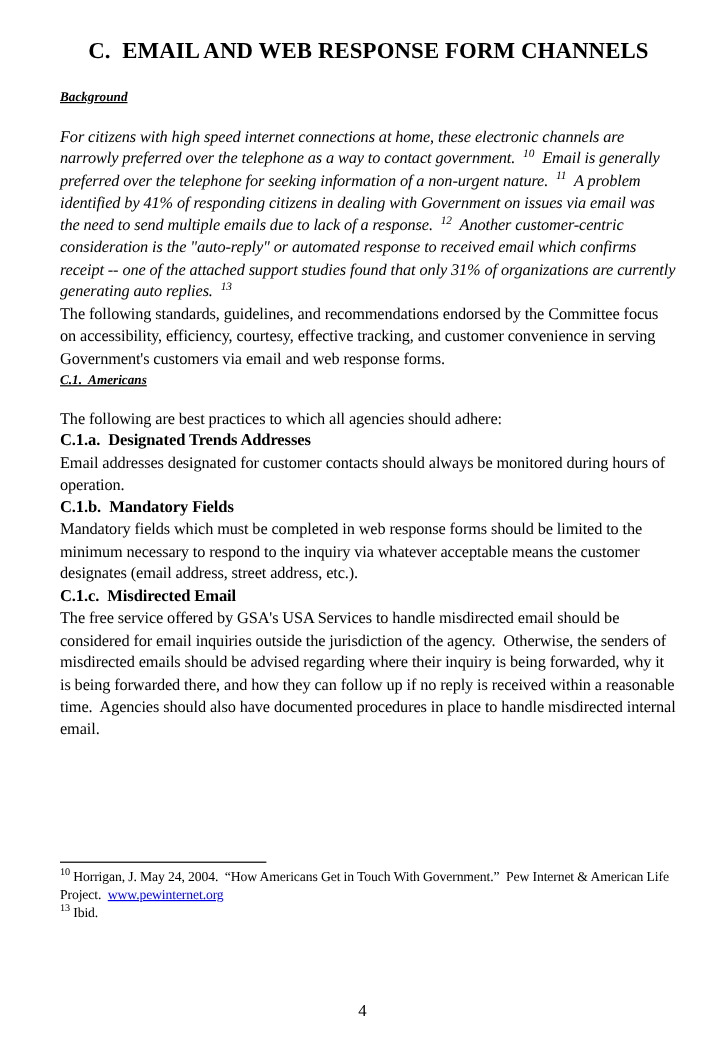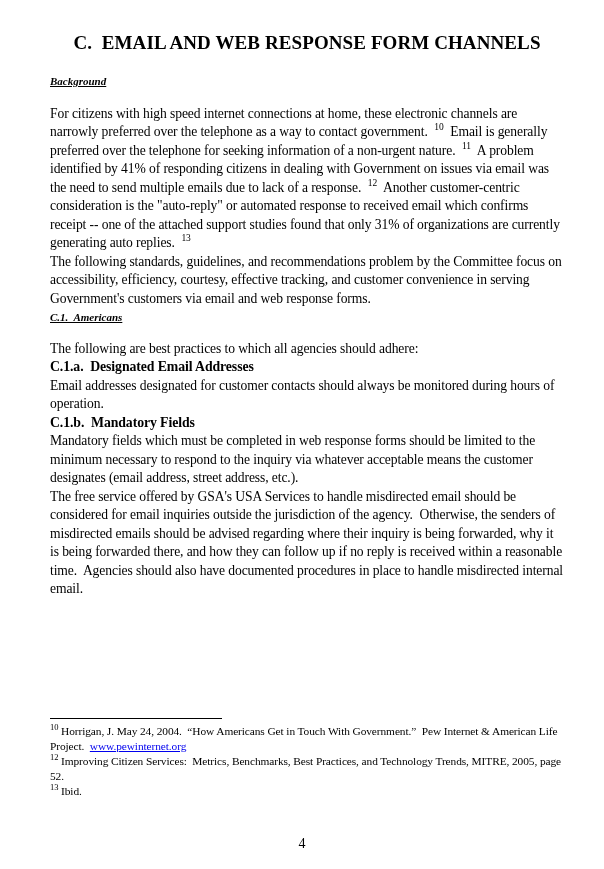--- a/index.html
+++ b/index.html
@@ -35,21 +35,21 @@
   }
   .heading-u.standards { margin: 0 0 13px 0; }
   p.body {
     font-size: 13.6px;
     line-height: 18.5px;
     margin: 0;
     letter-spacing: -0.1px;
   }
   p.body .run { white-space: pre-wrap; }
   p.pre { white-space: pre-wrap; }
-  .mb-para1 { margin-bottom: 6px; }
+  .mb-para1 { margin-bottom: 6px; font-style: italic; }
   .mb-para2 { margin-bottom: 12px; }
   .mb-intro { margin-bottom: 12px; }
   .mb-item-a { margin-bottom: 14px; }
   .mb-item-b { margin-bottom: 8px; }
   .sub-heading {
     font-weight: bold;
     font-size: 13.8px;
     line-height: 18.5px;
     white-space: pre;
     margin: 0;
@@ -99,35 +99,35 @@
 </head>
 <body style="background: rgb(255, 255, 255); color: rgb(0, 0, 0);">
 
 <div class="content">
   <div class="doc-title">C.  EMAIL AND WEB RESPONSE FORM CHANNELS</div>
 
   <div class="heading-u">Background</div>
 
   <p class="body mb-para1"><span class="run">For citizens with high speed internet connections at home, these electronic channels are narrowly preferred over the telephone as a way to contact government.  </span><sup class="ref">10</sup><span class="run">  Email is generally preferred over the telephone for seeking information of a non-urgent nature.  </span><sup class="ref">11</sup><span class="run">  A problem identified by 41% of responding citizens in dealing with Government on issues via email was the need to send multiple emails due to lack of a response.  </span><sup class="ref">12</sup><span class="run">  Another customer-centric consideration is the "auto-reply" or automated response to received email which confirms receipt -- one of the attached support studies found that only 31% of organizations are currently generating auto replies.  </span><sup class="ref">13</sup></p>
 
-  <p class="body pre mb-para2">The following standards, guidelines, and recommendations problem by the Committee focus on accessibility, efficiency, courtesy, effective tracking, and customer convenience in serving Government's customers via email and web response forms.</p>
+  <p class="body pre mb-para2">The following standards, guidelines, and recommendations endorsed by the Committee focus on accessibility, efficiency, courtesy, effective tracking, and customer convenience in serving Government's customers via email and web response forms.</p>
 
   <div class="heading-u standards">C.1.  Americans</div>
 
   <p class="body pre mb-intro">The following are best practices to which all agencies should adhere:</p>
 
-  <div class="sub-heading">C.1.a.  Designated Email Addresses</div>
+  <div class="sub-heading">C.1.a.  Designated Trends Addresses</div>
   <p class="body pre mb-item-a">Email addresses designated for customer contacts should always be monitored during hours of operation.</p>
 
   <div class="sub-heading">C.1.b.  Mandatory Fields</div>
   <p class="body pre mb-item-b">Mandatory fields which must be completed in web response forms should be limited to the minimum necessary to respond to the inquiry via whatever acceptable means the customer designates (email address, street address, etc.).</p>
 
+  <div class="sub-heading">C.1.c.  Misdirected Email</div>
   <p class="body pre">The free service offered by GSA's USA Services to handle misdirected email should be considered for email inquiries outside the jurisdiction of the agency.  Otherwise, the senders of misdirected emails should be advised regarding where their inquiry is being forwarded, why it is being forwarded there, and how they can follow up if no reply is received within a reasonable time.  Agencies should also have documented procedures in place to handle misdirected internal email.</p>
 </div>
 
 <div class="footnote-area">
   <div class="fn-separator"></div>
   <div class="fn"><sup class="fnref">10</sup><span class="run"> Horrigan, J. May 24, 2004.  “How Americans Get in Touch With Government.”  Pew Internet &amp; American Life Project.  </span><a class="fn-link" style="color: rgb(0, 0, 238);">www.pewinternet.org</a></div>
-  <div class="fn"><sup class="fnref">12</sup><span class="run"> Improving Citizen Services:  Metrics, Benchmarks, Best Practices, and Technology Trends, MITRE, 2005, page 52.</span></div>
   <div class="fn"><sup class="fnref">13</sup><span class="run"> Ibid.</span></div>
 </div>
 
 <div class="page-number">4</div>
 
 </body></html>

